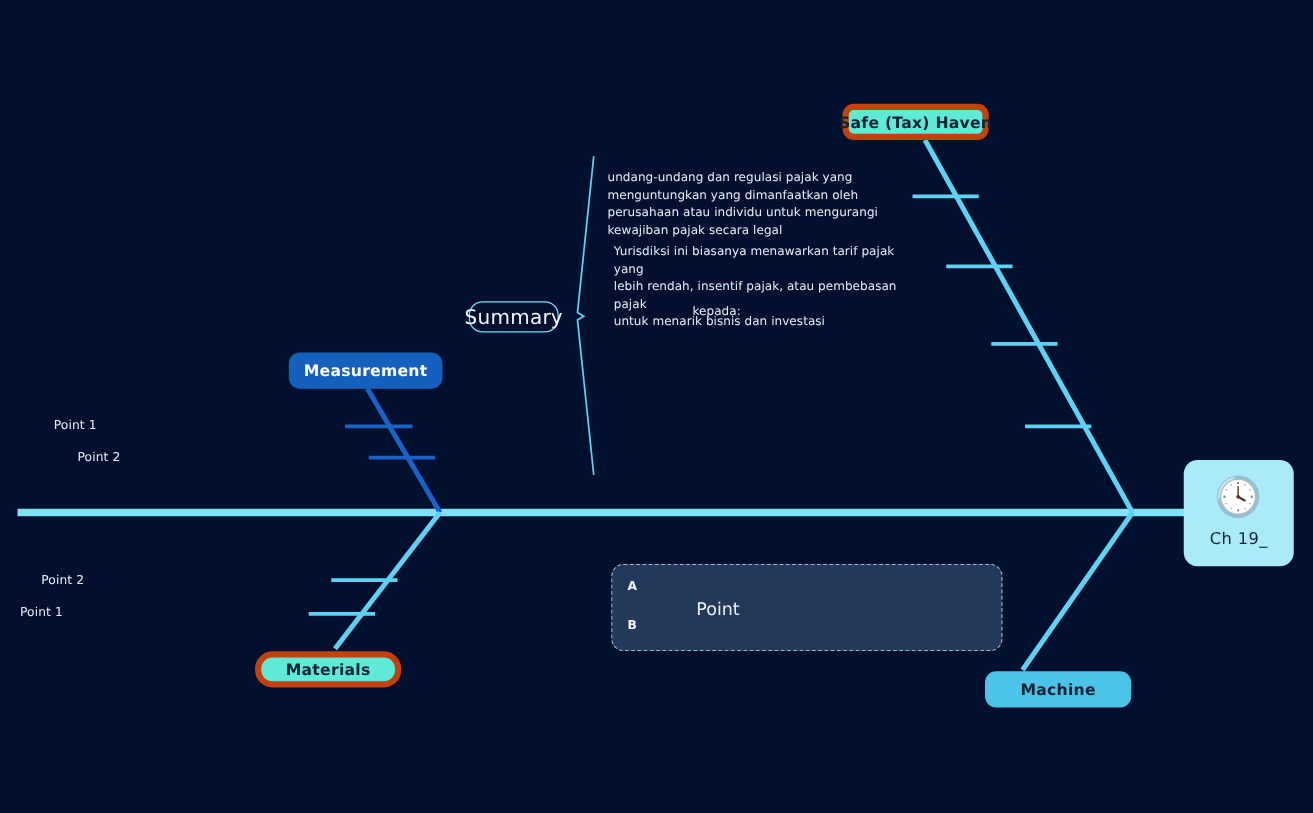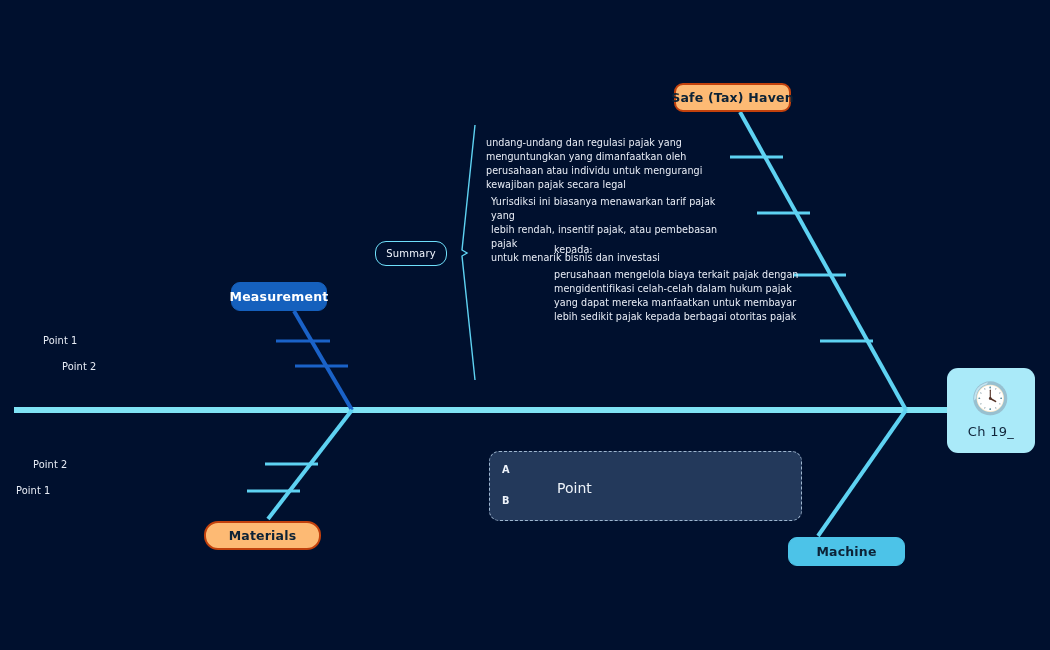--- a/index.html
+++ b/index.html
@@ -34,36 +34,36 @@
     font-weight: bold;
     letter-spacing: 0.2px;
     white-space: nowrap;
   }
   .cat-solid-blue {
     background: #1560bd;
     color: #ffffff;
     border: 1px solid #1560bd;
   }
   .cat-cyan-light {
-    background: #fdba74;
+    background: #5eead4;
     color: #0c2236;
-    border: 2px solid #c2410c;
+    border: 5px solid #c2410c;
   }
   .cat-cyan-mid {
     background: #4cc3e8;
     color: #0c2236;
     border: 1px solid #4cc3e8;
   }
   .cat-outline {
     background: #00102e;
     color: #f2f7ff;
     border: 1.6px solid #6fe0fb;
     border-radius: 11px;
     font-weight: normal;
-    font-size: 10px;
+    font-size: 16px;
   }
   .head-node {
     position: absolute;
     box-sizing: border-box;
     background: #aaeaf9;
     border-radius: 11px;
     display: flex;
     flex-direction: column;
     align-items: center;
     justify-content: center;
@@ -141,45 +141,41 @@
 
     <path d="M 475 125 L 462 250 L 467 253 L 462 256 L 475 380" fill="none" stroke="#5ed2f2" stroke-width="1.4"></path>
 
     <path d="M 513 470 L 534 470 L 548 486" fill="none" stroke="#4ec5ea" stroke-width="2.6" stroke-linecap="round" stroke-linejoin="round"></path>
     <path d="M 513 501 L 534 501 L 548 486" fill="none" stroke="#4ec5ea" stroke-width="2.6" stroke-linecap="round" stroke-linejoin="round"></path>
     <line x1="546" y1="486" x2="557" y2="486" stroke="#4ec5ea" stroke-width="2.6" stroke-linecap="round"></line>
   </svg>
 
   <div class="node cat-cyan-light" style="left:674px; top:83px; width:117px; height:29px;">Safe (Tax) Haven</div>
 
-  <div class="node cat-solid-blue" style="left:231px; top:282px; width:96px; height:29px;">Measurement</div>
+  <div class="node cat-solid-blue" style="left:231px; top:282px; width:123px; height:29px;">Measurement</div>
 
   <div class="node cat-outline" style="left:375px; top:241px; width:72px; height:25px;">Summary</div>
 
   <div class="node cat-cyan-light" style="left:204px; top:521px; width:117px; height:29px;border-radius:14px;">Materials</div>
 
   <div class="node cat-cyan-mid" style="left:751px; top:537px; width:117px; height:29px;margin-left:37px;">Machine</div>
 
   <div class="head-node" style="left:947px; top:368px; width:88px; height:85px;">
     <span class="head-icon">🕓</span>
     <span class="head-label">Ch 19_</span>
   </div>
 
   <div class="note" style="left:486px; top:136px; width:225px;">undang-undang dan regulasi pajak yang
 menguntungkan yang dimanfaatkan oleh
 perusahaan atau individu untuk mengurangi
 kewajiban pajak secara legal</div>
   <div class="note" style="left:491px; top:195px; width:245px;">Yurisdiksi ini biasanya menawarkan tarif pajak yang
 lebih rendah, insentif pajak, atau pembebasan pajak
 untuk menarik bisnis dan investasi</div>
   <div class="note" style="left:554px; top:243px; width:120px;">kepada:</div>
-  <div class="note" style="left:554px; top:268px; width:250px;">perusahaan mengelola biaya terkait pajak dengan
-mengidentifikasi celah-celah dalam hukum pajak
-yang dapat mereka manfaatkan untuk membayar
-lebih sedikit pajak kepada berbagai otoritas pajak</div>
 
   <div class="point-label" style="left:43px; top:335px;">Point 1</div>
   <div class="point-label" style="left:62px; top:361px;">Point 2</div>
 
   <div class="point-label" style="left:33px; top:459px;">Point 2</div>
   <div class="point-label" style="left:16px; top:485px;">Point 1</div>
 
   <div class="group-box" style="left:489px; top:451px; width:313px; height:70px;"></div>
   <div class="group-letter" style="left:502px; top:464px;">A</div>
   <div class="group-letter" style="left:502px; top:495px;">B</div>

